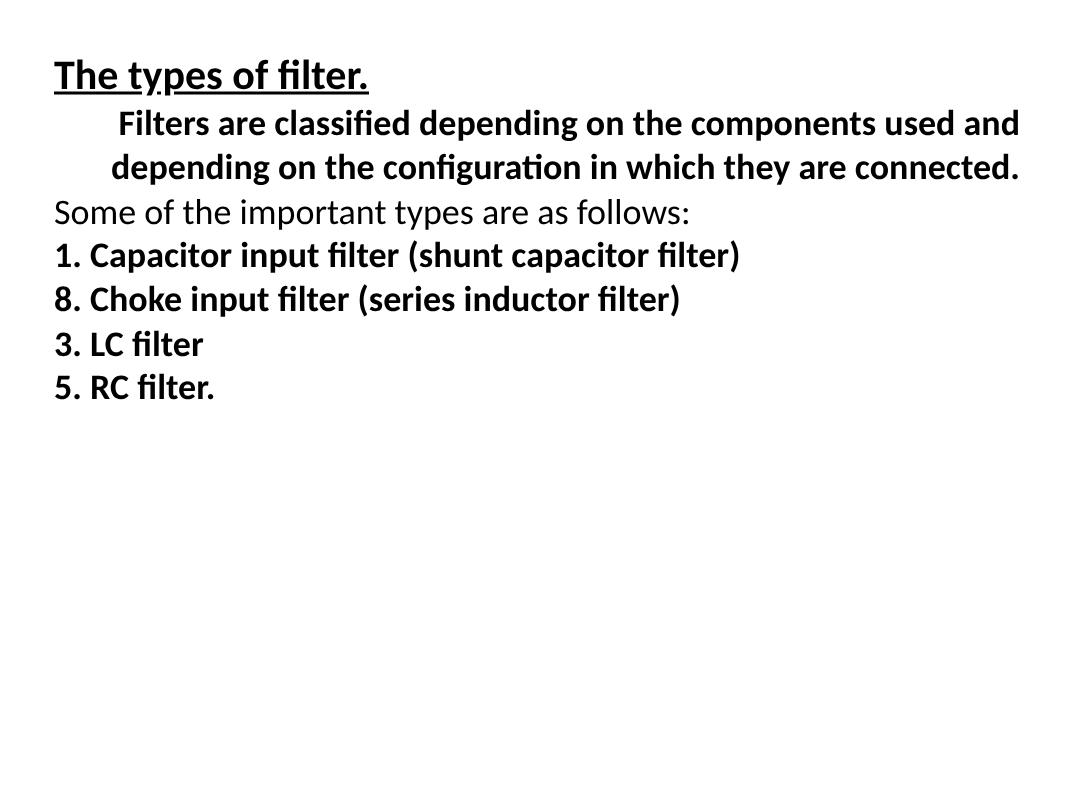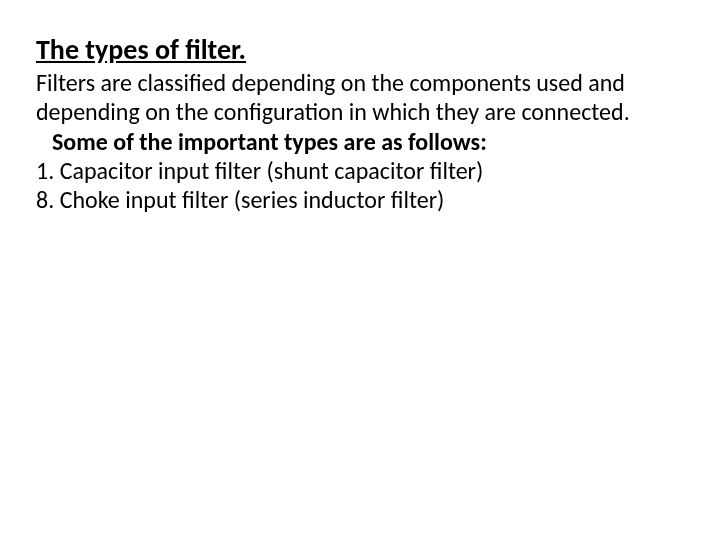--- a/index.html
+++ b/index.html
@@ -22,34 +22,36 @@
     font-weight: 700;
     text-decoration: underline;
     line-height: 1.15;
     margin: 0 0 2px 0;
   }
   .body {
     font-size: 24px;
     line-height: 1.22;
   }
   .intro {
+    font-weight: 700;
+    text-align: right;
+  }
+  .subhead {
     font-weight: 400;
   }
-  .subhead {
+  .item {
     font-weight: 700;
-    margin-left: 16px;
-  }
-  .item {
-    font-weight: 400;
   }
 </style>
 </head>
 <body>
 
 <div class="slide">
   <div class="title">The types of filter.</div>
   <div class="body">
     <div class="intro">Filters are classified depending on the components used and depending on the configuration in which they are connected.</div>
     <div class="subhead">Some of the important types are as follows:</div>
     <div class="item">1. Capacitor input filter (shunt capacitor filter)</div>
     <div class="item">8. Choke input filter (series inductor filter)</div>
+    <div class="item">3. LC filter</div>
+    <div class="item">5. RC filter.</div>
   </div>
 </div>
 
 </body></html>

